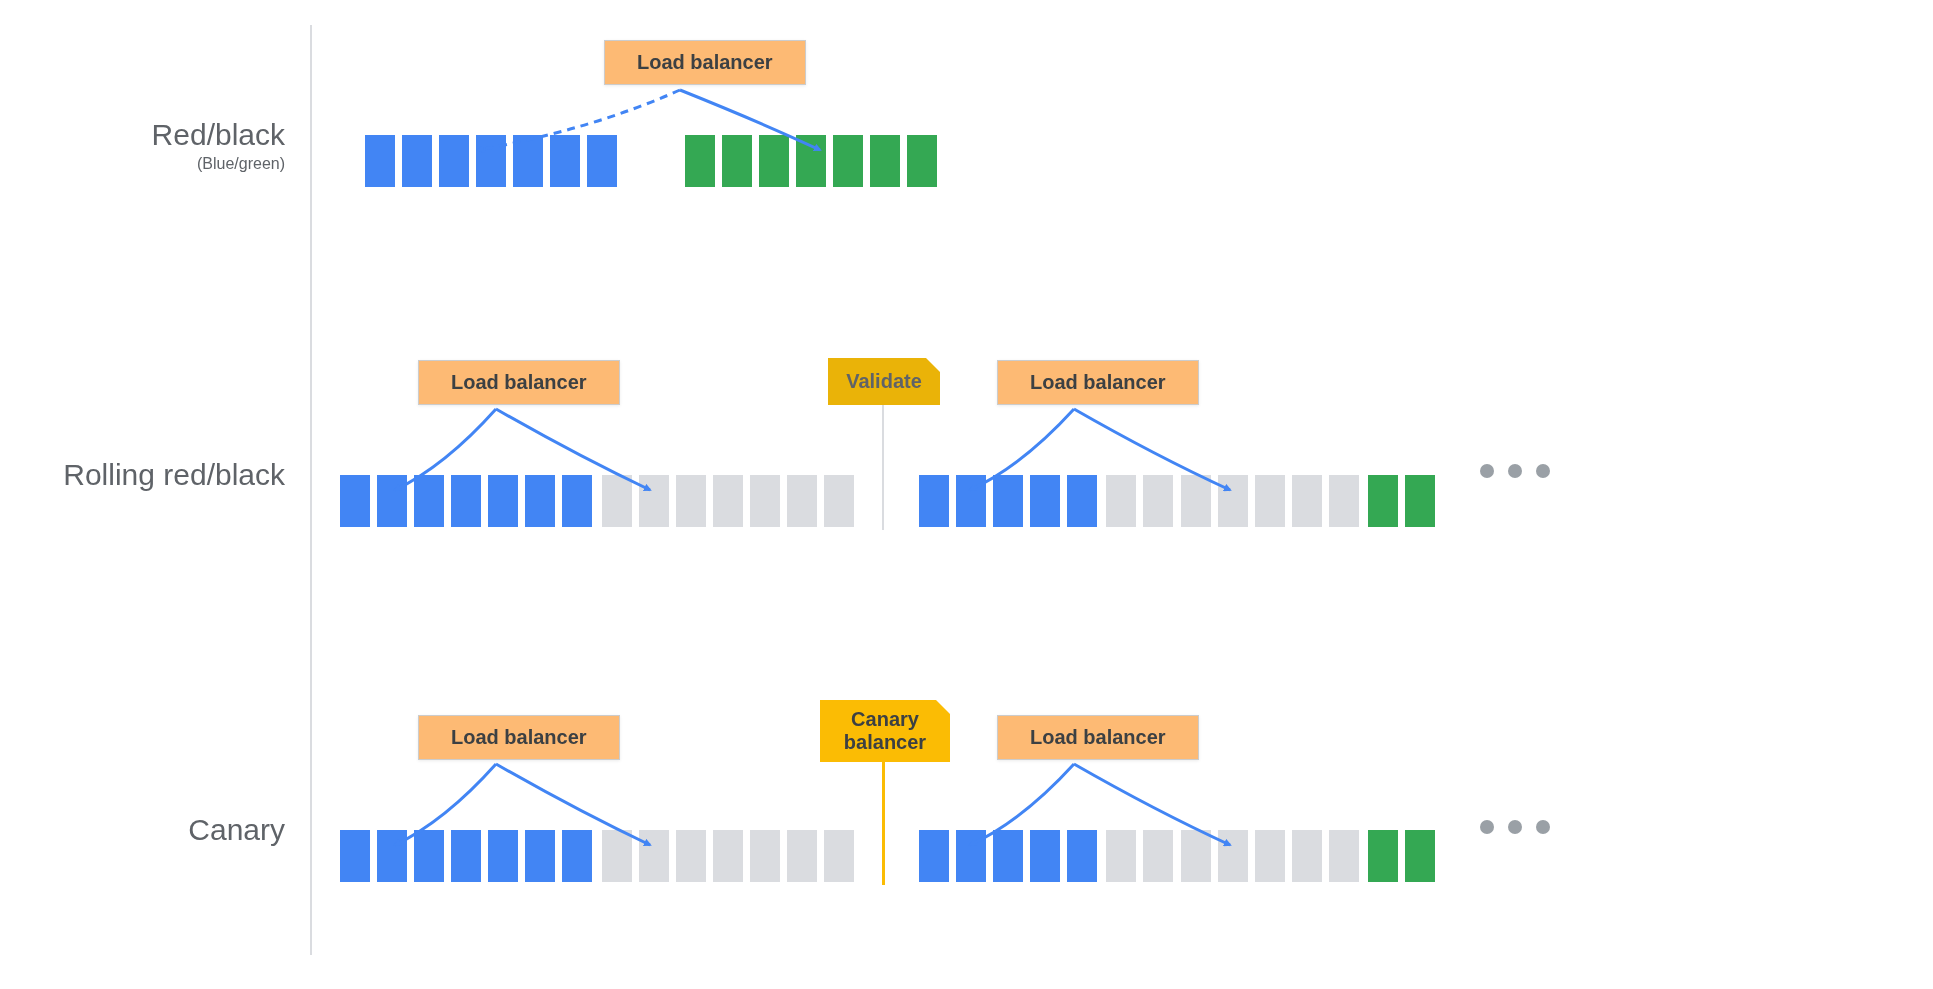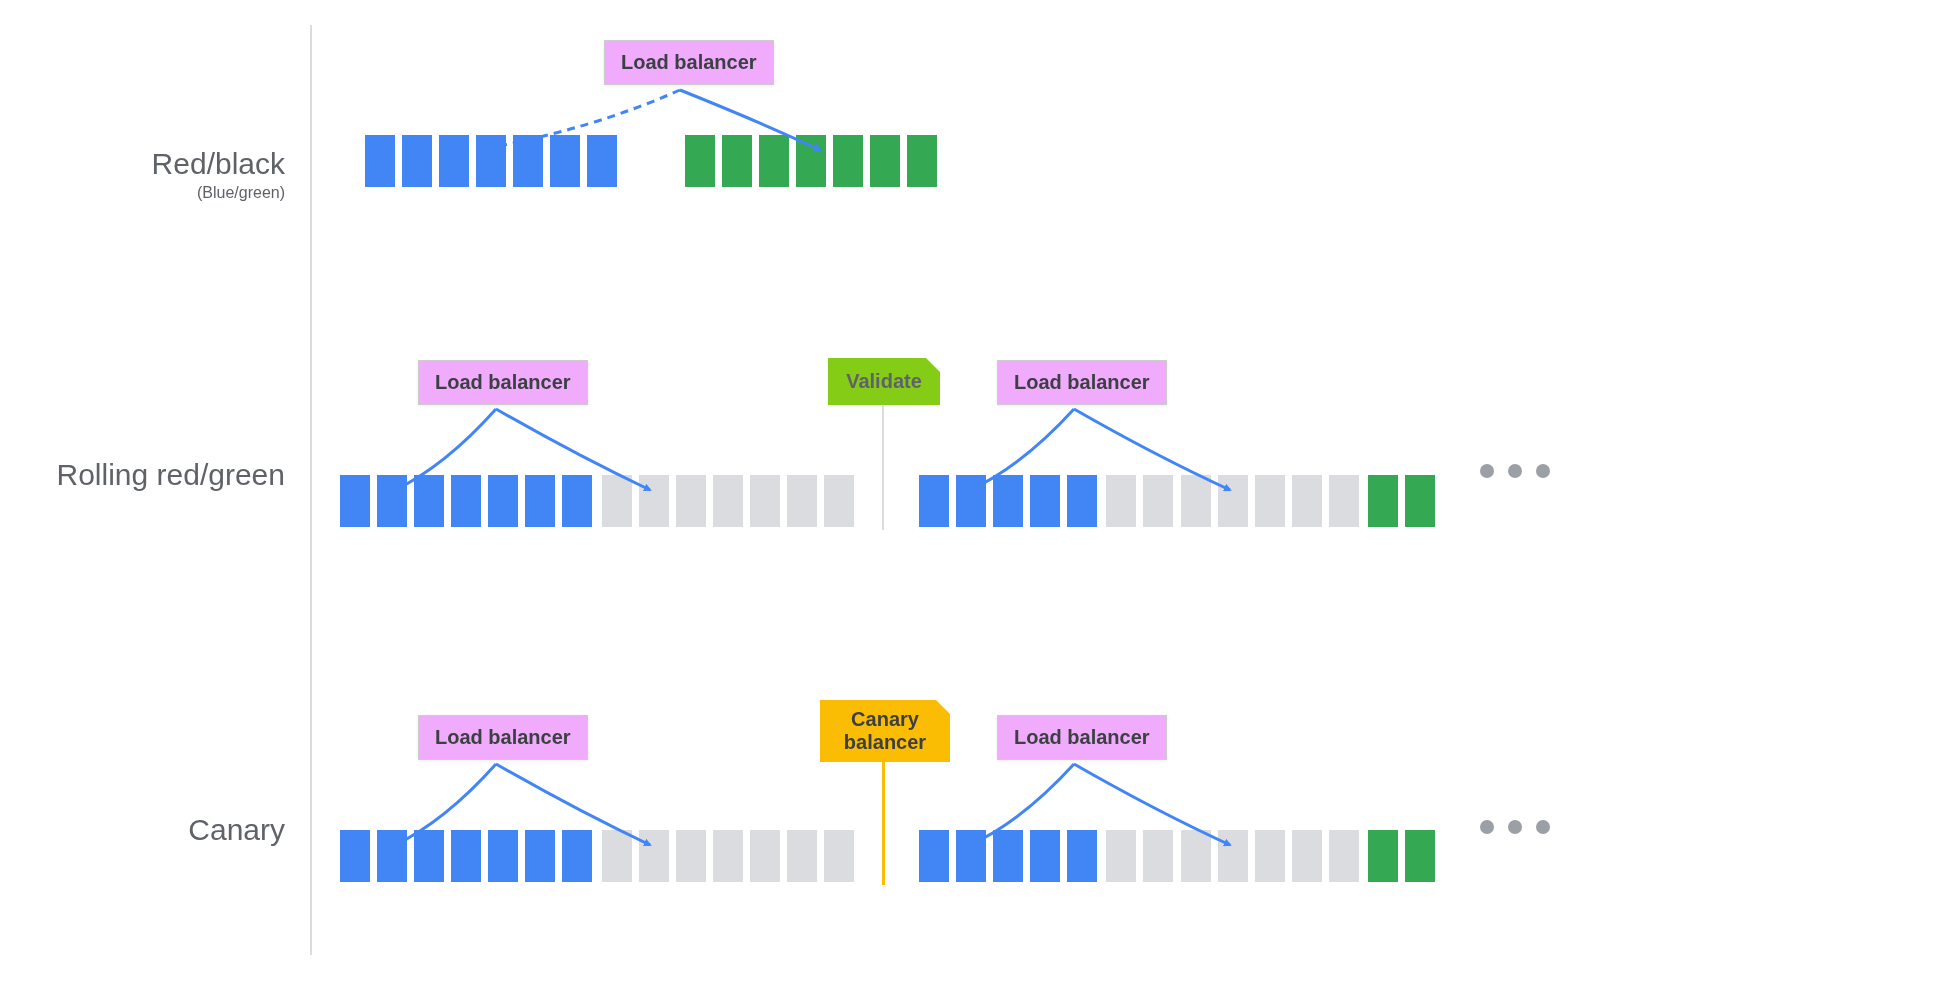--- a/index.html
+++ b/index.html
@@ -1,39 +1,39 @@
 <!DOCTYPE html>
 <html><head>
 <meta charset="utf-8">
 <style>
   * { box-sizing: border-box; margin: 0; padding: 0; }
   html, body { width: 1933px; height: 989px; background: #fff; font-family: "Helvetica Neue", Arial, sans-serif; color: #5f6368; position: relative; }
   .vline { position: absolute; top: 25px; left: 310px; width: 2px; height: 930px; background: #dadce0; }
   .row-label { position: absolute; font-size: 30px; color: #5f6368; text-align: right; line-height: 1.3; }
   .row-label .sub { font-size: 16px; }
-  .lb-box { position: absolute; background: #f0abfc; border: 1px solid #ccc; box-shadow: 0 1px 3px rgba(0,0,0,0.08); font-size: 20px; font-weight: 700; color: #3c4043; padding: 10px 16px; white-space: nowrap; }
-  .validate-box { position: absolute; background: #84cc16; color: #5f6368; font-size: 20px; font-weight: 600; padding: 12px 0; width: 112px; text-align: center; clip-path: polygon(0 0, calc(100% - 14px) 0, 100% 14px, 100% 100%, 0 100%); }
+  .lb-box { position: absolute; background: #fdba74; border: 1px solid #ccc; box-shadow: 0 1px 3px rgba(0,0,0,0.08); font-size: 20px; font-weight: 700; color: #3c4043; padding: 10px 32px; white-space: nowrap; }
+  .validate-box { position: absolute; background: #eab308; color: #5f6368; font-size: 20px; font-weight: 600; padding: 12px 0; width: 112px; text-align: center; clip-path: polygon(0 0, calc(100% - 14px) 0, 100% 14px, 100% 100%, 0 100%); }
   .canary-box { position: absolute; background: #fbbc04; color: #3c4043; font-size: 20px; font-weight: 600; text-align: center; padding: 8px 0; width: 130px; line-height: 1.15; clip-path: polygon(0 0, calc(100% - 14px) 0, 100% 14px, 100% 100%, 0 100%); }
   .sign-stem { position: absolute; width: 2px; background: #dadce0; }
   .sign-stem.gold { width: 3px; background: #fbbc04; }
   .dots { position: absolute; display: flex; gap: 14px; }
   .dots span { width: 14px; height: 14px; border-radius: 50%; background: #9aa0a6; }
   svg.overlay { position: absolute; top:0; left:0; }
 </style>
 </head>
 <body>
 
 <div class="vline"></div>
 
-<div class="row-label" style="top:115px; left:60px; width:225px;margin-top:29px;">
+<div class="row-label" style="top:115px; left:60px; width:225px;">
   <div>Red/black</div>
   <div class="sub">(Blue/green)</div>
 </div>
 <div class="row-label" style="top:455px; left:20px; width:265px;">
-  <div>Rolling red/green</div>
+  <div>Rolling red/black</div>
 </div>
 <div class="row-label" style="top:810px; left:60px; width:225px;">
   <div>Canary</div>
 </div>
 
 <div class="lb-box" style="top:40px; left:604px;">Load balancer</div>
 <div class="lb-box" style="top:360px; left:418px;">Load balancer</div>
 <div class="lb-box" style="top:360px; left:997px;">Load balancer</div>
 <div class="lb-box" style="top:715px; left:418px;">Load balancer</div>
 <div class="lb-box" style="top:715px; left:997px;">Load balancer</div>

